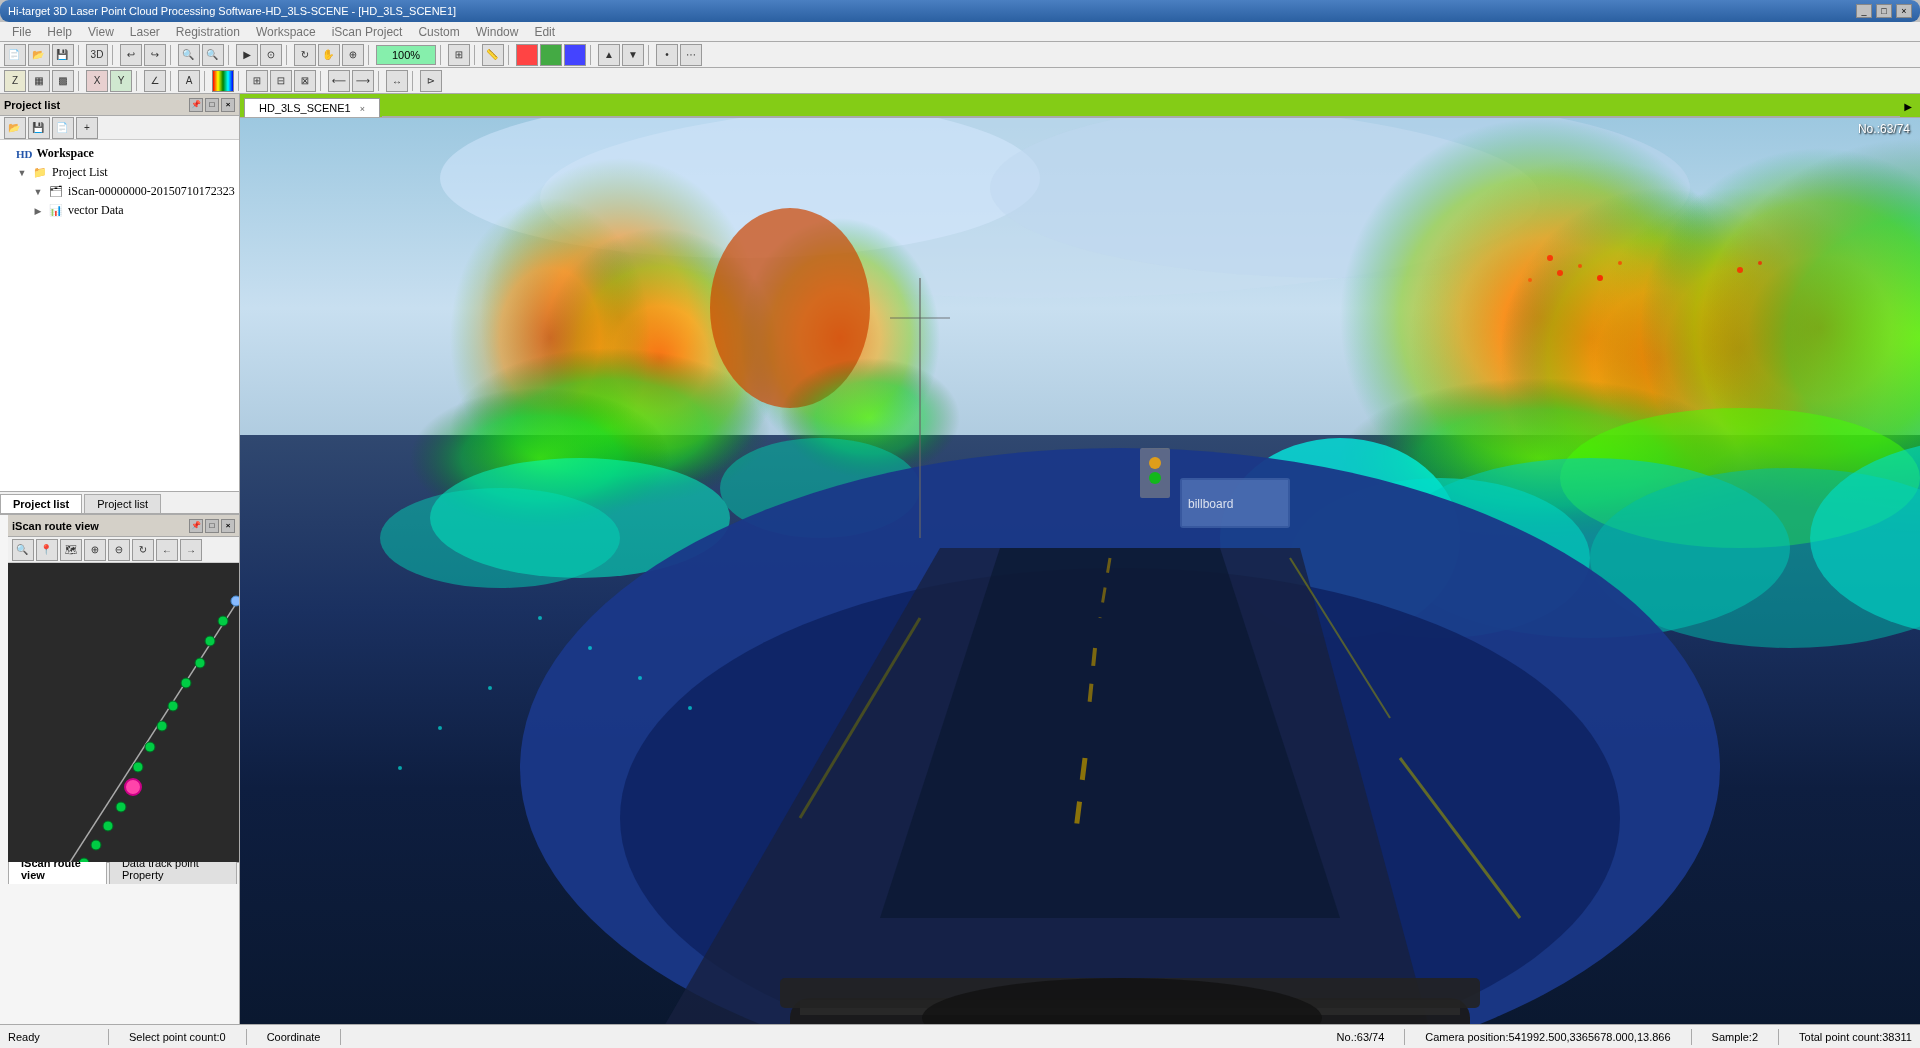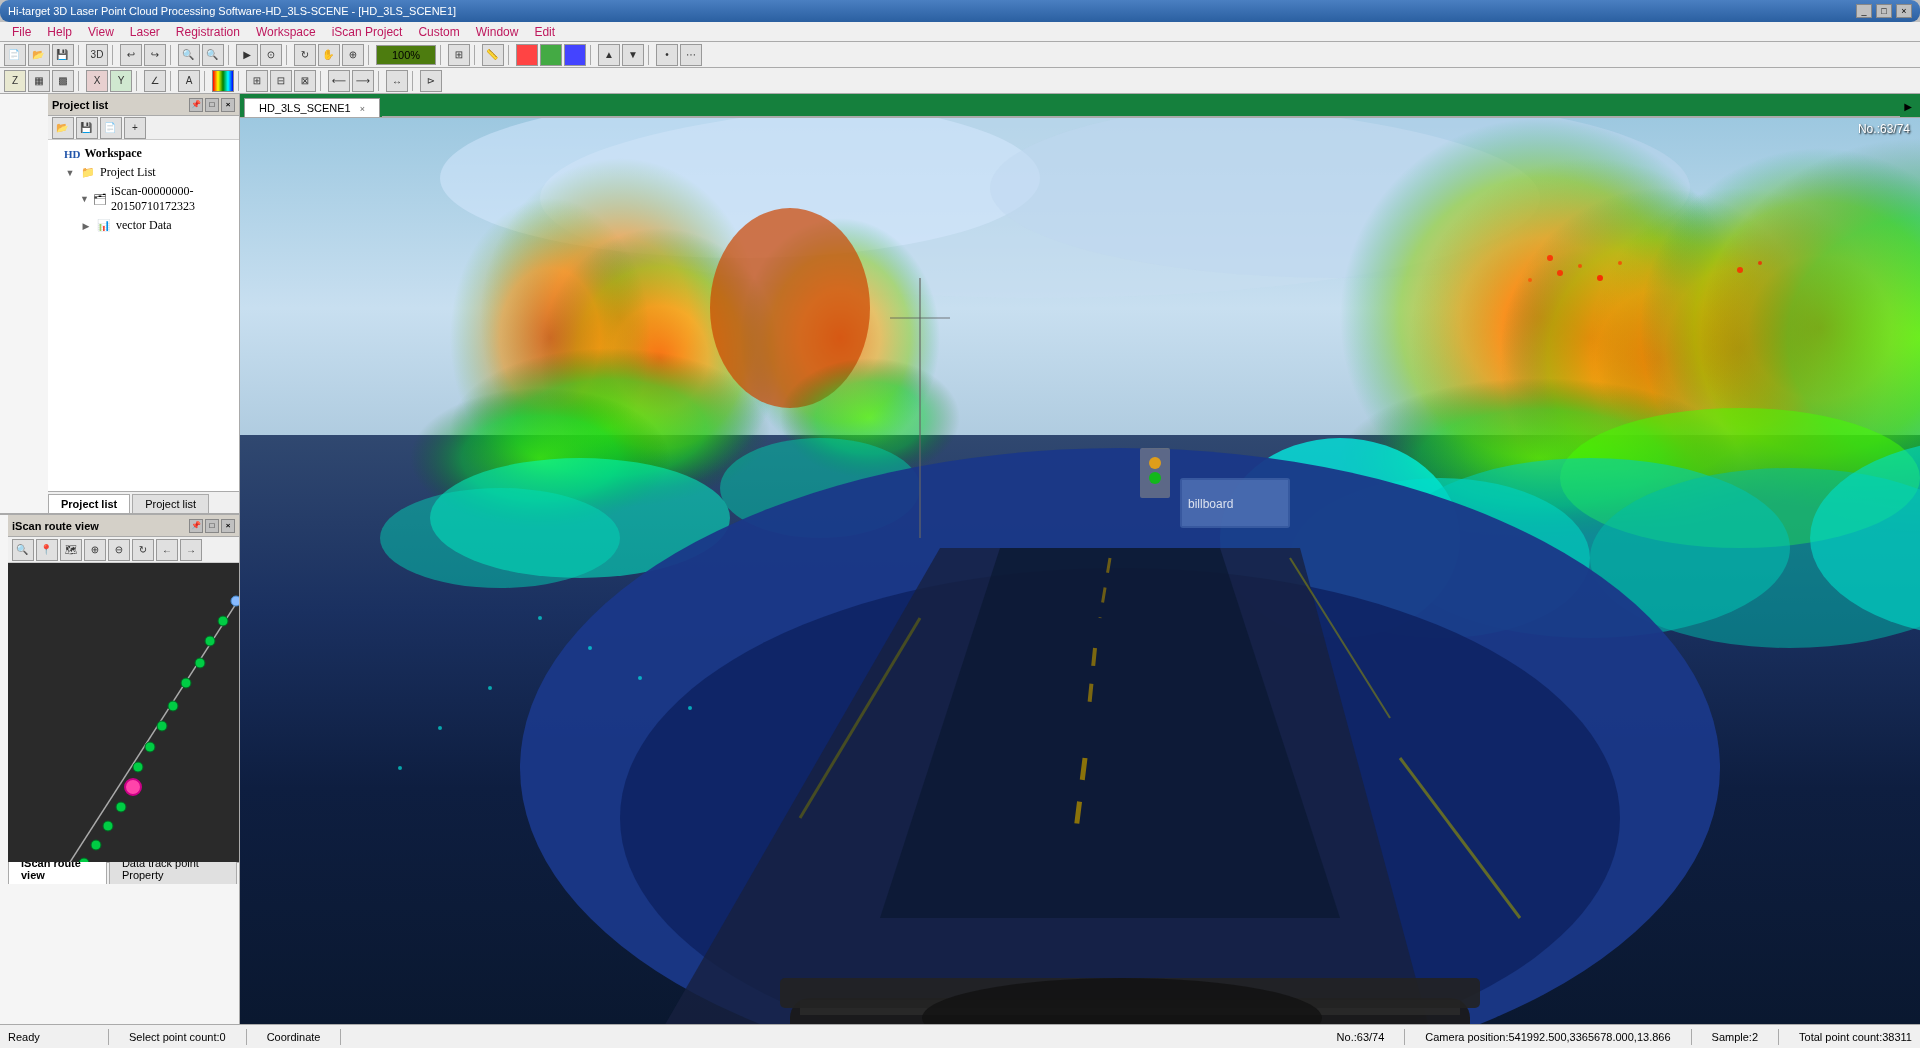--- a/index.html
+++ b/index.html
@@ -12,38 +12,38 @@
       padding: 0 8px; color: white; font-size: 11px; border-radius: 9px;
     }
     #titlebar-controls { display: flex; gap: 4px; }
     .titlebar-btn { width: 16px; height: 14px; background: #c0c0c0; border: 1px solid #888; font-size: 9px; display: flex; align-items: center; justify-content: center; cursor: pointer; color: #000; }
 
     
     #menubar {
       width: 100%; height: 20px; background: #f0f0f0; border-bottom: 1px solid #aaa;
       display: flex; align-items: center; padding: 0 4px;
     }
-    .menu-item { padding: 2px 8px; font-size: 12px; cursor: pointer; color: #be185d; }
+    .menu-item { padding: 2px 8px; font-size: 12px; cursor: pointer; color: #737373; }
 
     
     #toolbar1 {
       width: 100%; height: 26px; background: #f0f0f0; border-bottom: 1px solid #aaa;
       display: flex; align-items: center; padding: 0 4px; gap: 2px;
     }
     #toolbar2 {
       width: 100%; height: 26px; background: #f0f0f0; border-bottom: 1px solid #aaa;
       display: flex; align-items: center; padding: 0 4px; gap: 2px;
     }
     .tb-btn {
       width: 22px; height: 22px; background: #e0e0e0; border: 1px solid #999;
       display: flex; align-items: center; justify-content: center; cursor: pointer;
       font-size: 10px; color: #333;
     }
     .tb-sep { width: 4px; height: 20px; border-left: 1px solid #aaa; margin: 0 2px; }
-    .tb-zoom { height: 20px; width: 60px; border: 1px solid #999; background: #4d7c0f; font-size: 11px; text-align: center; }
+    .tb-zoom { height: 20px; width: 60px; border: 1px solid #999; background: #86efac; font-size: 11px; text-align: center; }
 
     
     #main-layout {
       display: flex; flex-direction: row; width: 100%;
       height: calc(1048px - 22px - 20px - 26px - 26px - 24px);
     }
 
     
     #left-panel {
       width: 240px; display: flex; flex-direction: column; background: #f5f5f5;
@@ -110,21 +110,21 @@
       padding: 3px 12px; font-size: 11px; cursor: pointer; background: #e0e0e0;
       border: 1px solid #aaa; border-bottom: none; margin-right: 2px;
     }
     .route-tab.active { background: white; font-weight: bold; }
 
     
     #scene-panel {
       flex: 1; display: flex; flex-direction: column;
     }
     #scene-tab-bar {
-      height: 24px; background: #15803d; border-bottom: 1px solid #aaa;
+      height: 24px; background: #84cc16; border-bottom: 1px solid #aaa;
       display: flex; align-items: flex-end; padding: 0 4px;
     }
     .scene-tab {
       padding: 3px 14px; font-size: 11px; cursor: pointer; background: #d0d0d0;
       border: 1px solid #999; border-bottom: none; margin-right: 2px;
     }
     .scene-tab.active { background: white; }
     .scene-tab-close { margin-left: 6px; font-size: 9px; color: #666; cursor: pointer; }
 
     #scene-viewport {
@@ -250,21 +250,21 @@
   <div class="tb-sep"></div>
   <div class="tb-btn">↔</div>
   <div class="tb-sep"></div>
   <div class="tb-btn">⊳</div>
 </div>
 
 <div id="main-layout" style="height: 930px;">
 
   <div id="left-panel">
 
-    <div id="project-list-panel" style="flex:1; max-height:420px;padding-left:48px;">
+    <div id="project-list-panel" style="flex:1; max-height:420px;">
       <div id="project-list-header">
         <span>Project list</span>
         <div id="project-list-header-controls">
           <div class="panel-ctrl-btn">📌</div>
           <div class="panel-ctrl-btn">□</div>
           <div class="panel-ctrl-btn">×</div>
         </div>
       </div>
       <div id="project-list-toolbar">
         <div class="tb-btn">📂</div>

